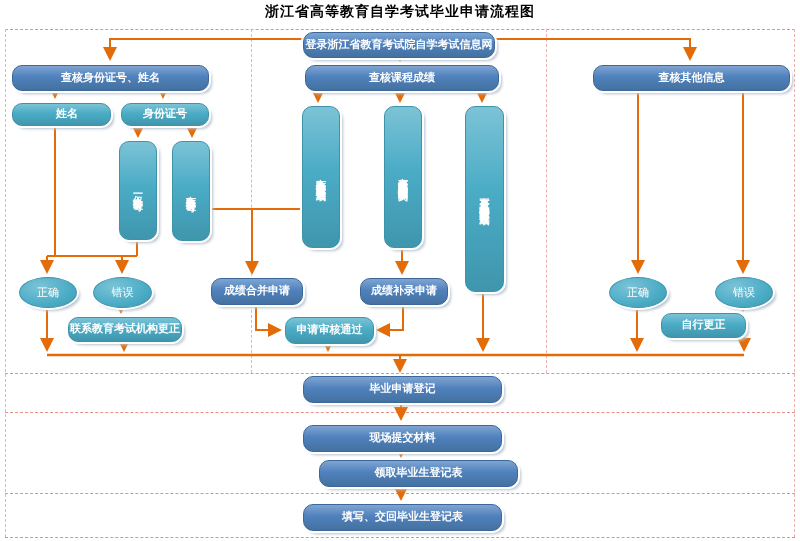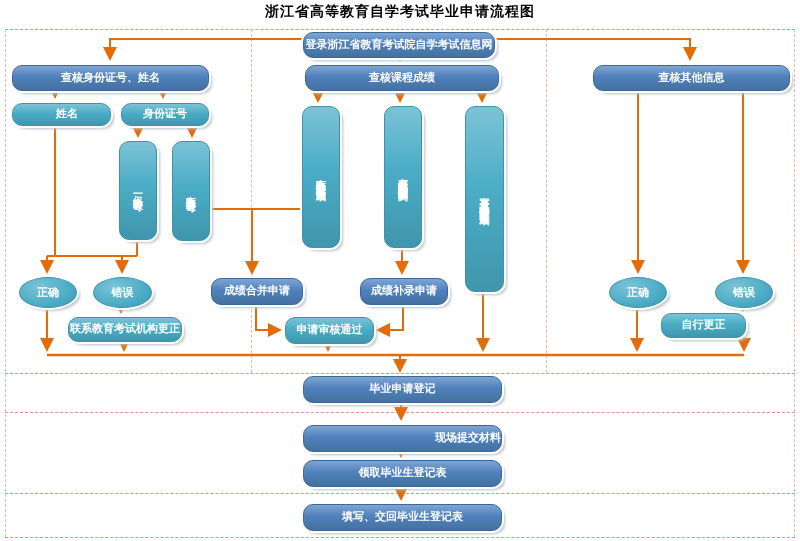--- a/index.html
+++ b/index.html
@@ -28,21 +28,21 @@
   .teal{
     background:linear-gradient(to bottom,#7cc3d6 0%,#4bacc6 45%,#3f96ad 100%);
     border:1px solid #3d93aa;
   }
   .vbox span{
     writing-mode:vertical-rl;text-orientation:upright;
     font-size:10px;letter-spacing:1px;
   }
   .ellipse{
     position:absolute;display:flex;align-items:center;justify-content:center;
-    color:#fff;font-weight:bold;font-size:11px;border-radius:50%;
+    color:#fff;font-weight:normal;font-size:11px;border-radius:50%;
     background:radial-gradient(ellipse at 35% 30%,#7cc3d6 0%,#4bacc6 60%,#3f96ad 100%);
     border:1px solid #3d93aa;
     box-shadow:0 0 0 2px #fff,3px 3px 3px #b9c4cf;
   }
   svg.wires{position:absolute;left:0;top:0;pointer-events:none;}
 </style>
 </head>
 <body>
 
 <div id="stage">
@@ -169,23 +169,23 @@
   <div class="ellipse" style="left:715px;top:277px;width:56px;height:29px;">
       <span>错误</span>
     </div>
   <div class="node teal" style="left:661px;top:313px;width:83px;height:23px;">
       <span>自行更正</span>
     </div>
 
   <div class="node blue" style="left:303px;top:376px;width:197px;height:25px;">
       <span>毕业申请登记</span>
     </div>
-  <div class="node blue" style="left:303px;top:425px;width:197px;height:25px;justify-content:flex-end;">
+  <div class="node blue" style="left:303px;top:425px;width:197px;height:25px;">
       <span>现场提交材料</span>
     </div>
-  <div class="node blue" style="left:303px;top:460px;width:197px;height:25px;">
+  <div class="node blue" style="left:319px;top:460px;width:197px;height:25px;">
       <span>领取毕业生登记表</span>
     </div>
   <div class="node blue" style="left:303px;top:504px;width:197px;height:25px;">
       <span>填写、交回毕业生登记表</span>
     </div>
 
 </div>
 
 </body></html>

